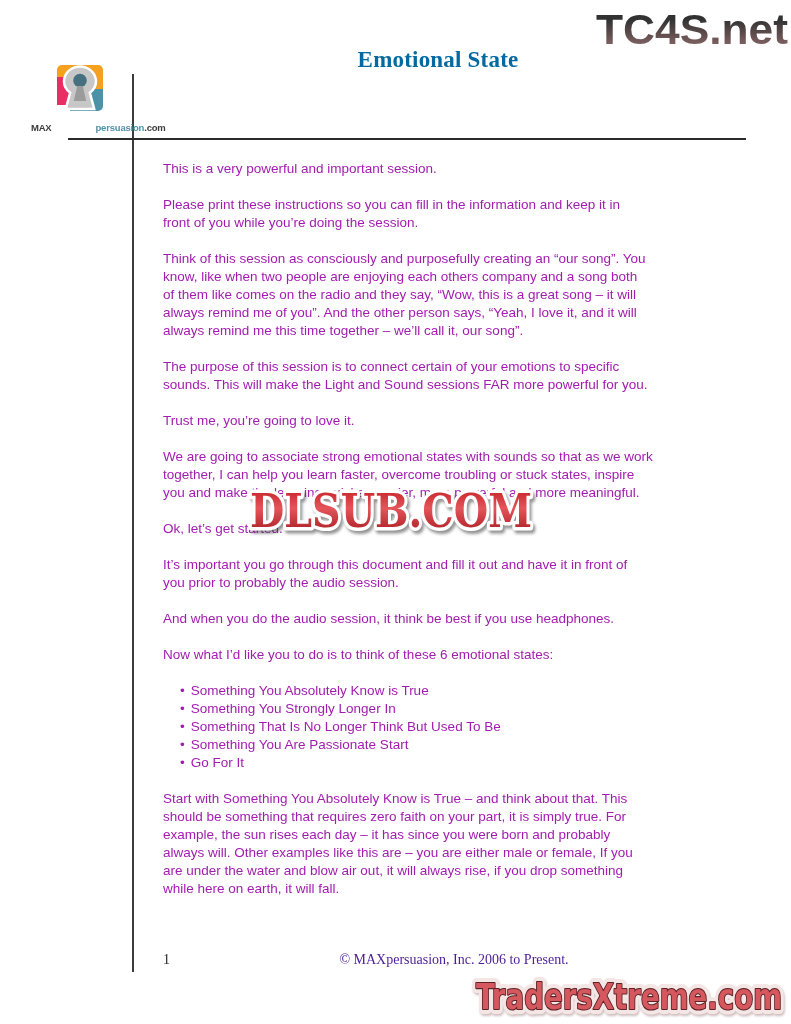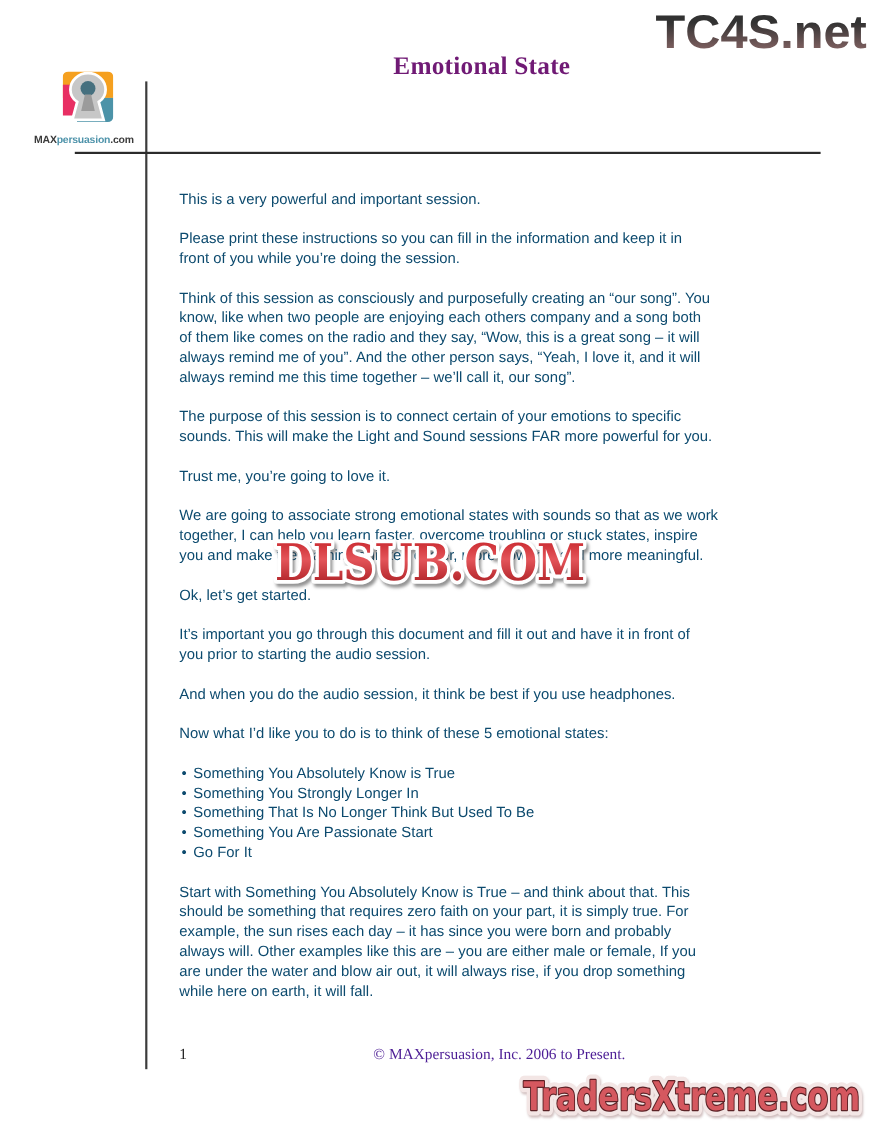--- a/index.html
+++ b/index.html
@@ -15,36 +15,36 @@
   
   .vrule{position:absolute;left:132px;top:74px;width:2px;height:898px;background:#3c3c3c;}
   .hrule{position:absolute;left:68px;top:138px;width:678px;height:2px;background:#2b2b2b;}
   
   .logo-box{position:absolute;left:55px;top:63px;width:50px;height:50px;}
   .logo-word{
     position:absolute;left:31px;top:122px;width:110px;
     font-size:9.5px;font-weight:bold;letter-spacing:-0.2px;color:#3b3b3b;
     white-space:nowrap;
   }
-  .logo-word .mid{color:#4e93aa;}
+  .logo-word .mid{color:#4e93aa;margin-left:44px;}
   
   .title{
     position:absolute;left:130px;top:47px;width:616px;
     text-align:center;
     font-family:"Liberation Serif",serif;
-    font-weight:bold;font-size:23px;line-height:26px;color:#701a75;
+    font-weight:bold;font-size:23px;line-height:26px;color:#0369a1;
     letter-spacing:0.2px;
   }
   
   .content{
-    position:absolute;left:163px;top:172px;width:582px;
-    font-size:13.5px;line-height:18px;color:#0c4a6e;
+    position:absolute;left:163px;top:160px;width:582px;
+    font-size:13.5px;line-height:18px;color:#a21caf;
   }
   .content p{margin:0 0 18px;white-space:pre-line;}
-  .content ul{margin:0 0 18px;padding:0 0 0 2px;list-style:none;}
+  .content ul{margin:0 15px 18px;padding:0 0 0 2px;list-style:none;}
   .content li{line-height:18px;}
   .content .blt{margin-right:6px;}
   
   .page-number{
     position:absolute;left:163px;top:952px;
     font-family:"Liberation Serif",serif;font-size:14px;color:#1f1f1f;
   }
   .copyright{
     position:absolute;left:163px;top:952px;width:582px;text-align:center;
     font-family:"Liberation Serif",serif;font-size:14px;color:#4c1d95;
@@ -110,23 +110,23 @@
 always remind me of you”. And the other person says, “Yeah, I love it, and it will
 always remind me this time together – we’ll call it, our song”.</p>
     <p>The purpose of this session is to connect certain of your emotions to specific
 sounds. This will make the Light and Sound sessions FAR more powerful for you.</p>
     <p>Trust me, you’re going to love it.</p>
     <p>We are going to associate strong emotional states with sounds so that as we work
 together, I can help you learn faster, overcome troubling or stuck states, inspire
 you and make the learning quicker, easier, more powerful and more meaningful.</p>
     <p>Ok, let’s get started.</p>
     <p>It’s important you go through this document and fill it out and have it in front of
-you prior to starting the audio session.</p>
+you prior to probably the audio session.</p>
     <p>And when you do the audio session, it think be best if you use headphones.</p>
-    <p>Now what I’d like you to do is to think of these 5 emotional states:</p>
+    <p>Now what I’d like you to do is to think of these 6 emotional states:</p>
     <ul>
       <li><span class="blt">•</span><span>Something You Absolutely Know is True</span></li>
       <li><span class="blt">•</span><span>Something You Strongly Longer In</span></li>
       <li><span class="blt">•</span><span>Something That Is No Longer Think But Used To Be</span></li>
       <li><span class="blt">•</span><span>Something You Are Passionate Start</span></li>
       <li><span class="blt">•</span><span>Go For It</span></li>
     </ul>
     <p>Start with Something You Absolutely Know is True – and think about that. This
 should be something that requires zero faith on your part, it is simply true. For
 example, the sun rises each day – it has since you were born and probably

